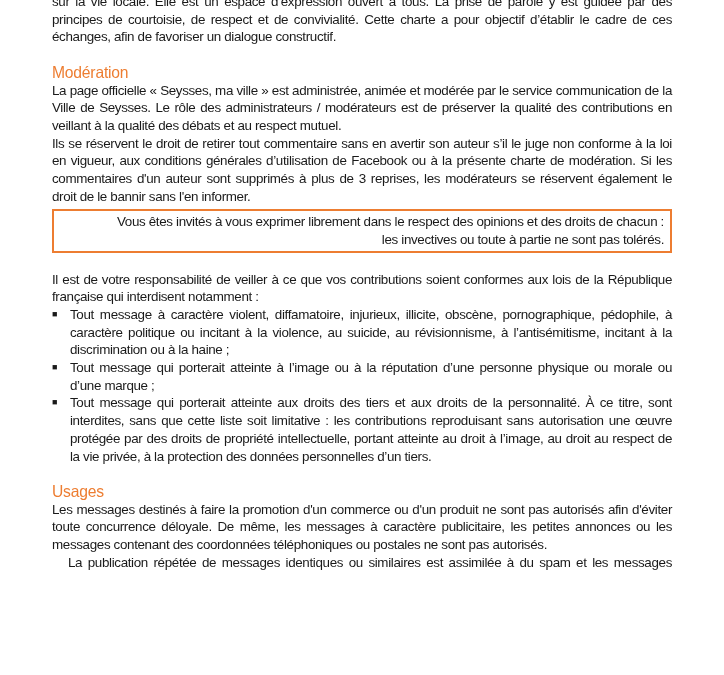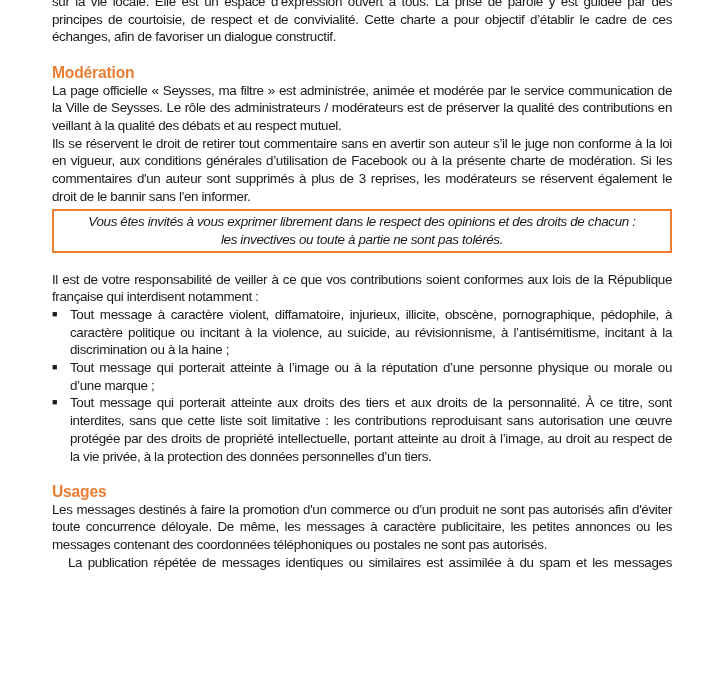--- a/index.html
+++ b/index.html
@@ -27,33 +27,32 @@
     }
     .para {
       margin: 0;
       text-align: justify;
     }
     .para.last-left {
       text-align-last: left;
     }
     .heading {
       color: #ED7D31;
-      font-weight: bold;
+      font-weight: normal;
       margin: 0;
       letter-spacing: -0.2px;
     }
     .gap {
       height: 17.7px;
     }
     .callout {
       border: 2.5px solid #ED7D31;
       margin: 4px 0 0 0;
       padding: 2px 6px 2px 6px;
-      text-align: center;
-      font-style: italic;
+      text-align: right;
     }
     .callout p {
       margin: 0;
     }
     ul.bullets {
       list-style: none;
       margin: 0;
       padding: 0;
     }
     ul.bullets li {
@@ -73,21 +72,21 @@
 <body>
 
 <div class="page">
 
   <p class="para last-left">sur la vie locale. Elle est un espace d’expression ouvert à tous. La prise de parole y est guidée par des principes de courtoisie, de respect et de convivialité. Cette charte a pour objectif d’établir le cadre de ces échanges, afin de favoriser un dialogue constructif.</p>
 
   <div class="gap"></div>
 
   <section>
     <h3 class="heading">Modération</h3>
-    <p class="para last-left">La page officielle « Seysses, ma filtre » est administrée, animée et modérée par le service communication de la Ville de Seysses. Le rôle des administrateurs / modérateurs est de préserver la qualité des contributions en veillant à la qualité des débats et au respect mutuel.</p>
+    <p class="para last-left">La page officielle « Seysses, ma ville » est administrée, animée et modérée par le service communication de la Ville de Seysses. Le rôle des administrateurs / modérateurs est de préserver la qualité des contributions en veillant à la qualité des débats et au respect mutuel.</p>
     <p class="para last-left">Ils se réservent le droit de retirer tout commentaire sans en avertir son auteur s’il le juge non conforme à la loi en vigueur, aux conditions générales d’utilisation de Facebook ou à la présente charte de modération. Si les commentaires d'un auteur sont supprimés à plus de 3 reprises, les modérateurs se réservent également le droit de le bannir sans l'en informer.</p>
   </section>
 
   <div class="callout">
     <p>Vous êtes invités à vous exprimer librement dans le respect des opinions et des droits de chacun :</p>
     <p>les invectives ou toute à partie ne sont pas tolérés.</p>
   </div>
 
   <div class="gap"></div>
 

